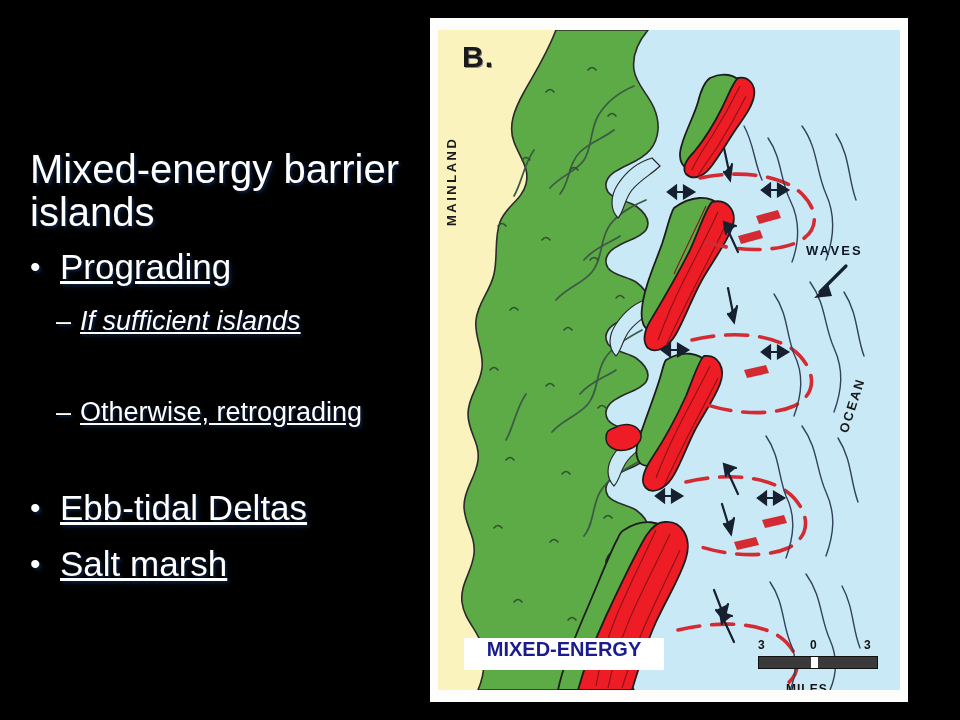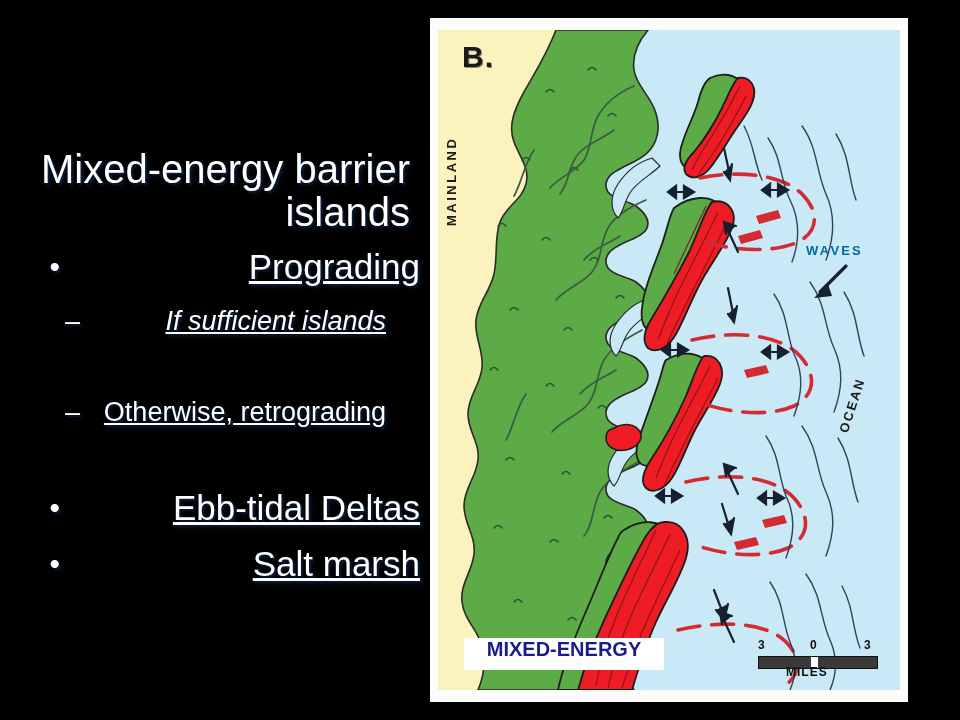--- a/index.html
+++ b/index.html
@@ -2,21 +2,21 @@
 <html><head>
 <meta charset="utf-8">
 <style>
   html,body{margin:0;padding:0;background:#000;}
   body{width:960px;height:720px;overflow:hidden;font-family:"Liberation Sans",sans-serif;}
   #slide{position:relative;width:960px;height:720px;background:#000;}
 
   
   #text-col{position:absolute;left:0;top:0;width:420px;height:720px;}
   .txt{color:#fff;text-shadow:2px 2px 2px #0b1a33, 3px 3px 5px #06101f;
-       letter-spacing:0px;text-align:right;}
+       letter-spacing:0px;}
   #slide-title{position:absolute;left:30px;top:148px;width:380px;
        font-size:40px;line-height:43px;font-weight:400;}
   .bullet-row{position:absolute;display:flex;align-items:flex-start;}
   .b-mark{flex:0 0 auto;}
   .b-text{flex:1 1 auto;text-decoration:underline;}
 
   .lvl1{font-size:35px;line-height:42px;}
   .lvl1 .b-mark{width:30px;font-size:30px;line-height:42px;}
   .lvl2{font-size:27px;line-height:33px;}
   .lvl2 .b-mark{width:24px;font-size:27px;line-height:33px;}
@@ -36,39 +36,39 @@
 
   #panel-letter{position:absolute;left:24px;top:10px;font-size:30px;font-weight:bold;
         color:#1a1a1a;letter-spacing:1px;text-shadow:1px 1px 0 #8a8a8a;}
   #label-mainland{position:absolute;left:6px;top:196px;font-size:13px;font-weight:bold;
         color:#1a1a1a;letter-spacing:2.5px;
         transform:rotate(-90deg);transform-origin:left top;white-space:nowrap;}
   #label-ocean{position:absolute;left:398px;top:400px;font-size:13px;font-weight:bold;
         color:#1a1a1a;letter-spacing:2px;
         transform:rotate(-72deg);transform-origin:left top;white-space:nowrap;}
   #label-waves{position:absolute;left:368px;top:213px;font-size:13px;font-weight:bold;
-        color:#0369a1;letter-spacing:2.2px;white-space:nowrap;}
+        color:#0f172a;letter-spacing:2.2px;white-space:nowrap;}
   #waves-arrow{position:absolute;left:368px;top:232px;width:44px;height:40px;}
 
   #caption-box{position:absolute;left:26px;top:608px;width:200px;height:32px;
         background:#fff;display:flex;align-items:flex-start;justify-content:center;}
   #caption-text{color:#1b1c8c;font-size:20px;font-weight:bold;letter-spacing:0px;}
 
   #scalebar{position:absolute;left:320px;top:608px;width:120px;height:48px;}
   #scale-nums{position:relative;height:16px;}
   #scale-nums span{position:absolute;font-size:12px;font-weight:bold;color:#111;}
   #scale-n-left{left:0px;}
   #scale-n-mid{left:52px;}
   #scale-n-right{left:106px;}
   #scale-graphic{position:absolute;top:18px;left:0;width:118px;height:11px;
         border:1px solid #111;display:flex;}
   .sb-seg{height:100%;}
   .sb-dark{background:#3a3a3a;}
   .sb-light{background:#fff;}
-  #scale-units{position:absolute;top:27px;left:28px;font-size:12px;font-weight:bold;
+  #scale-units{position:absolute;top:44px;left:28px;font-size:12px;font-weight:bold;
         color:#111;letter-spacing:1px;}
 </style>
 </head>
 <body>
 
 <div id="slide">
 
   <div id="text-col">
 
     <div id="slide-title" class="txt">Mixed-energy barrier islands</div>

